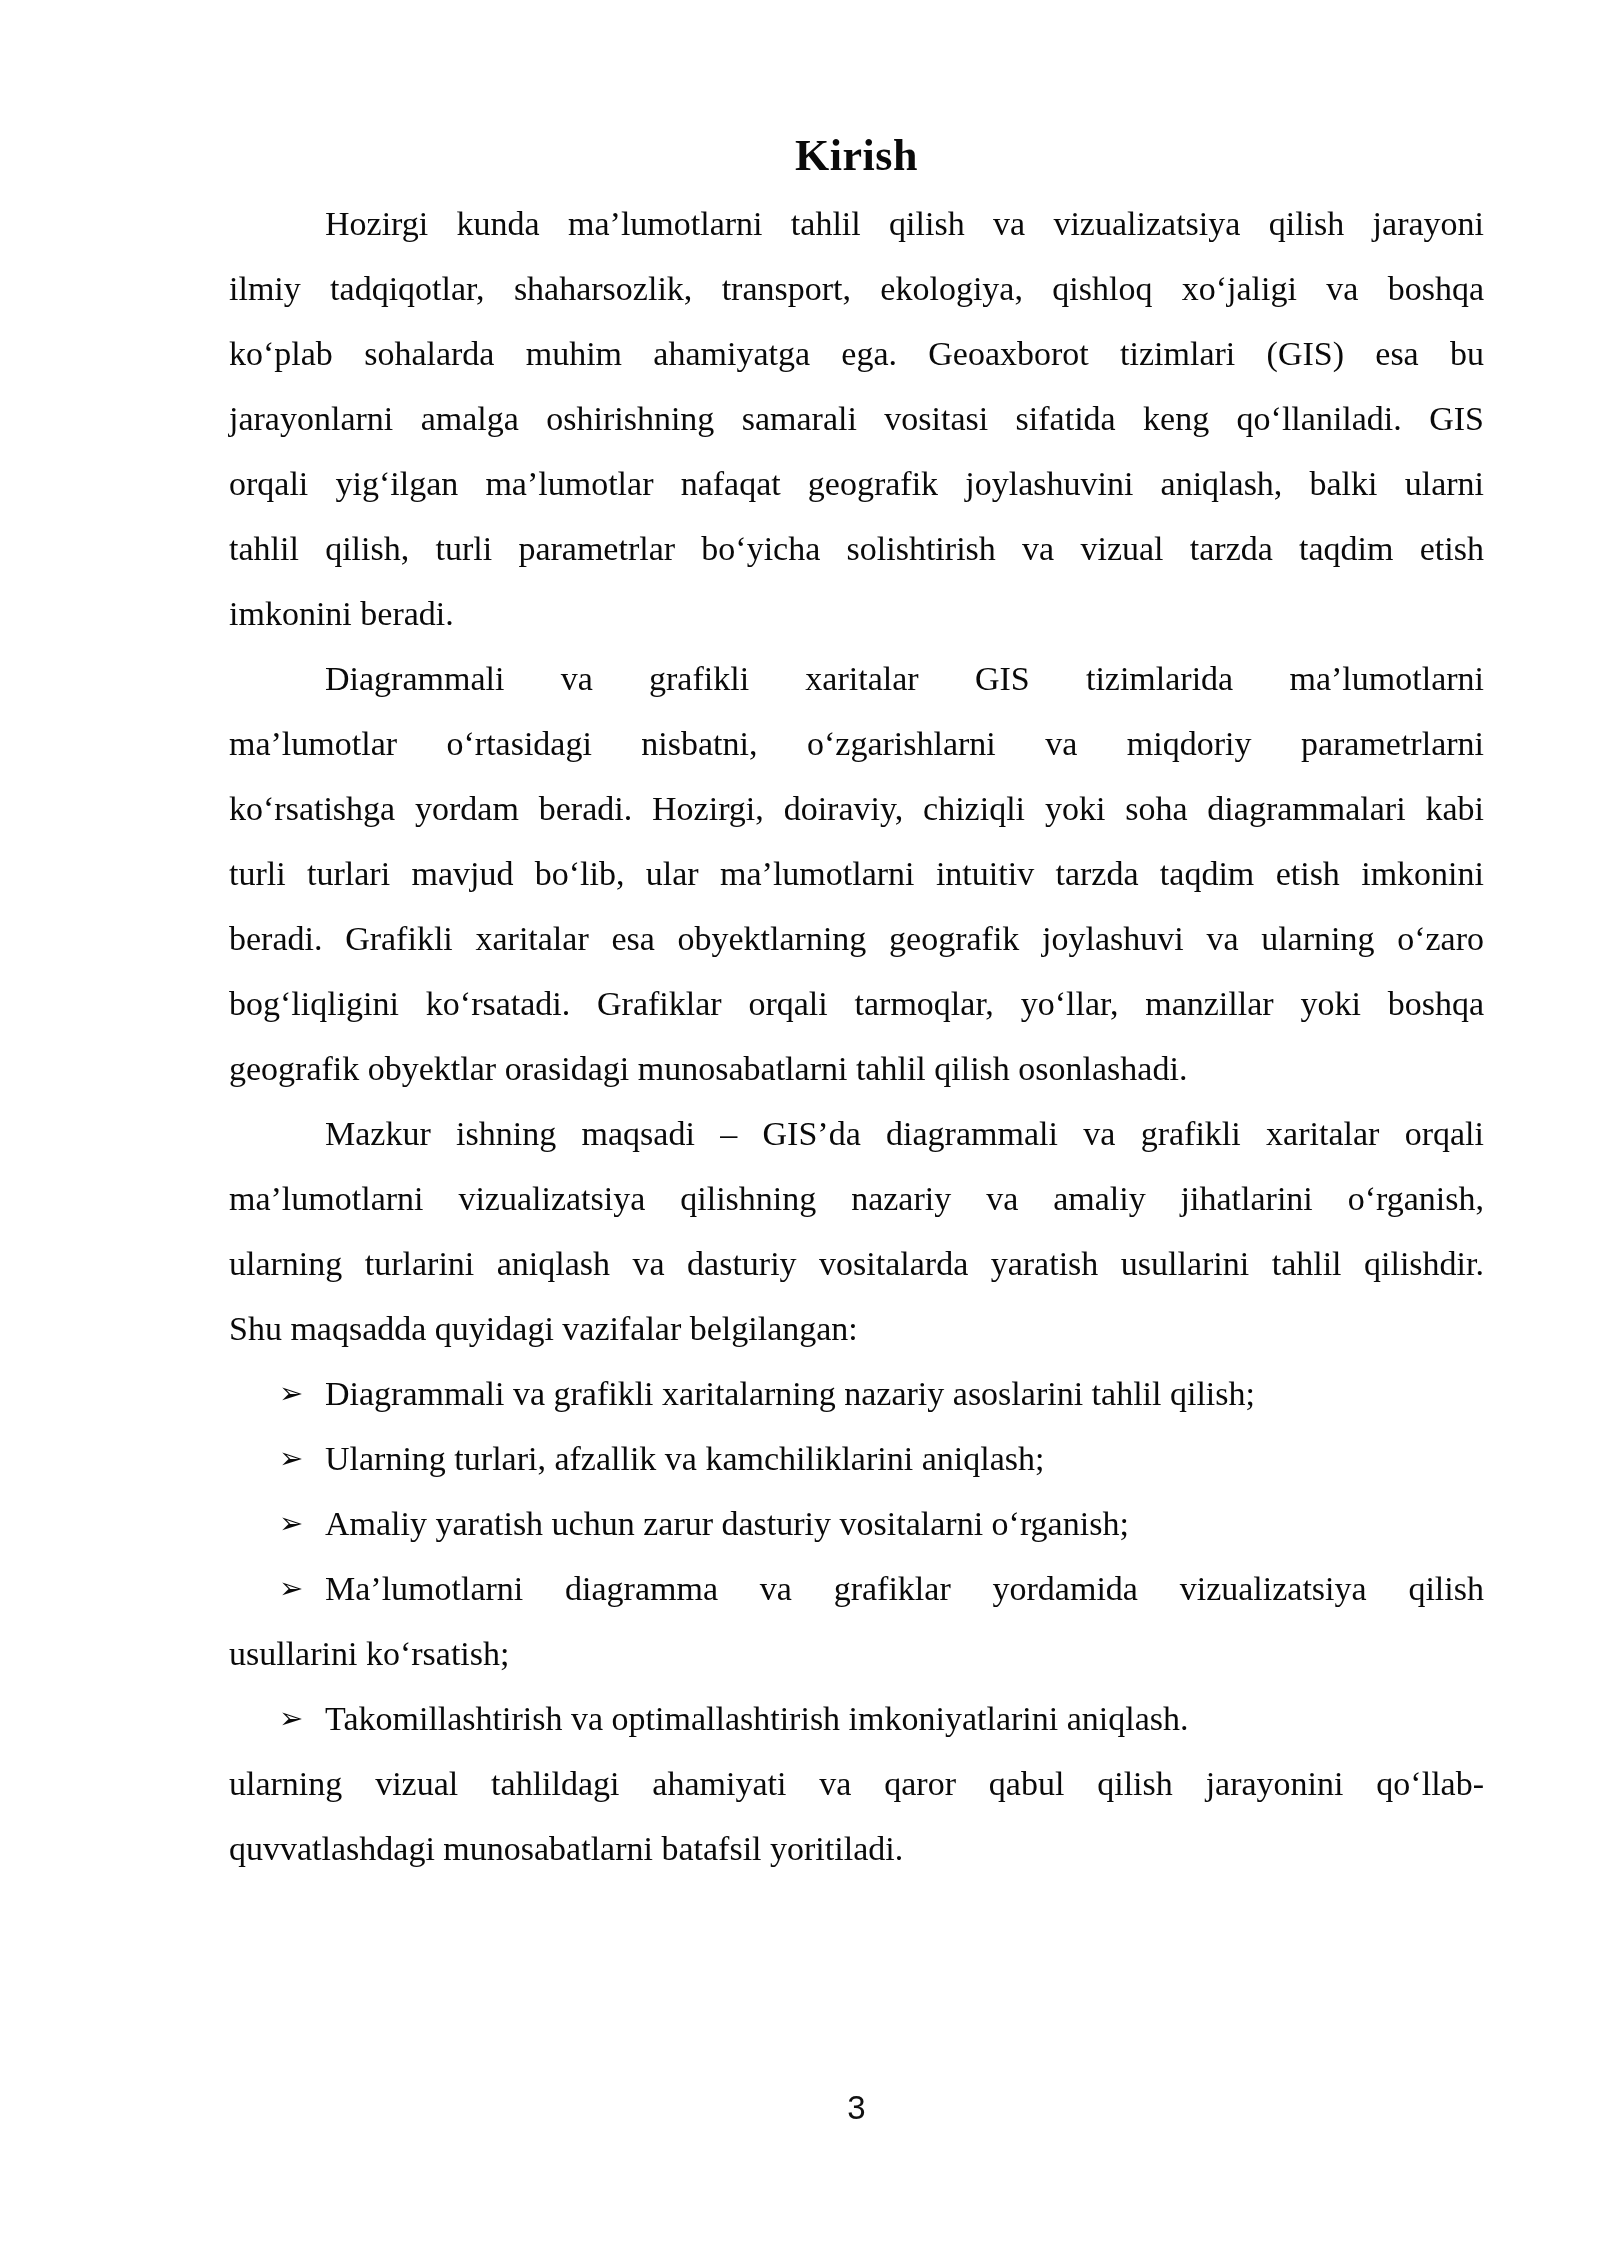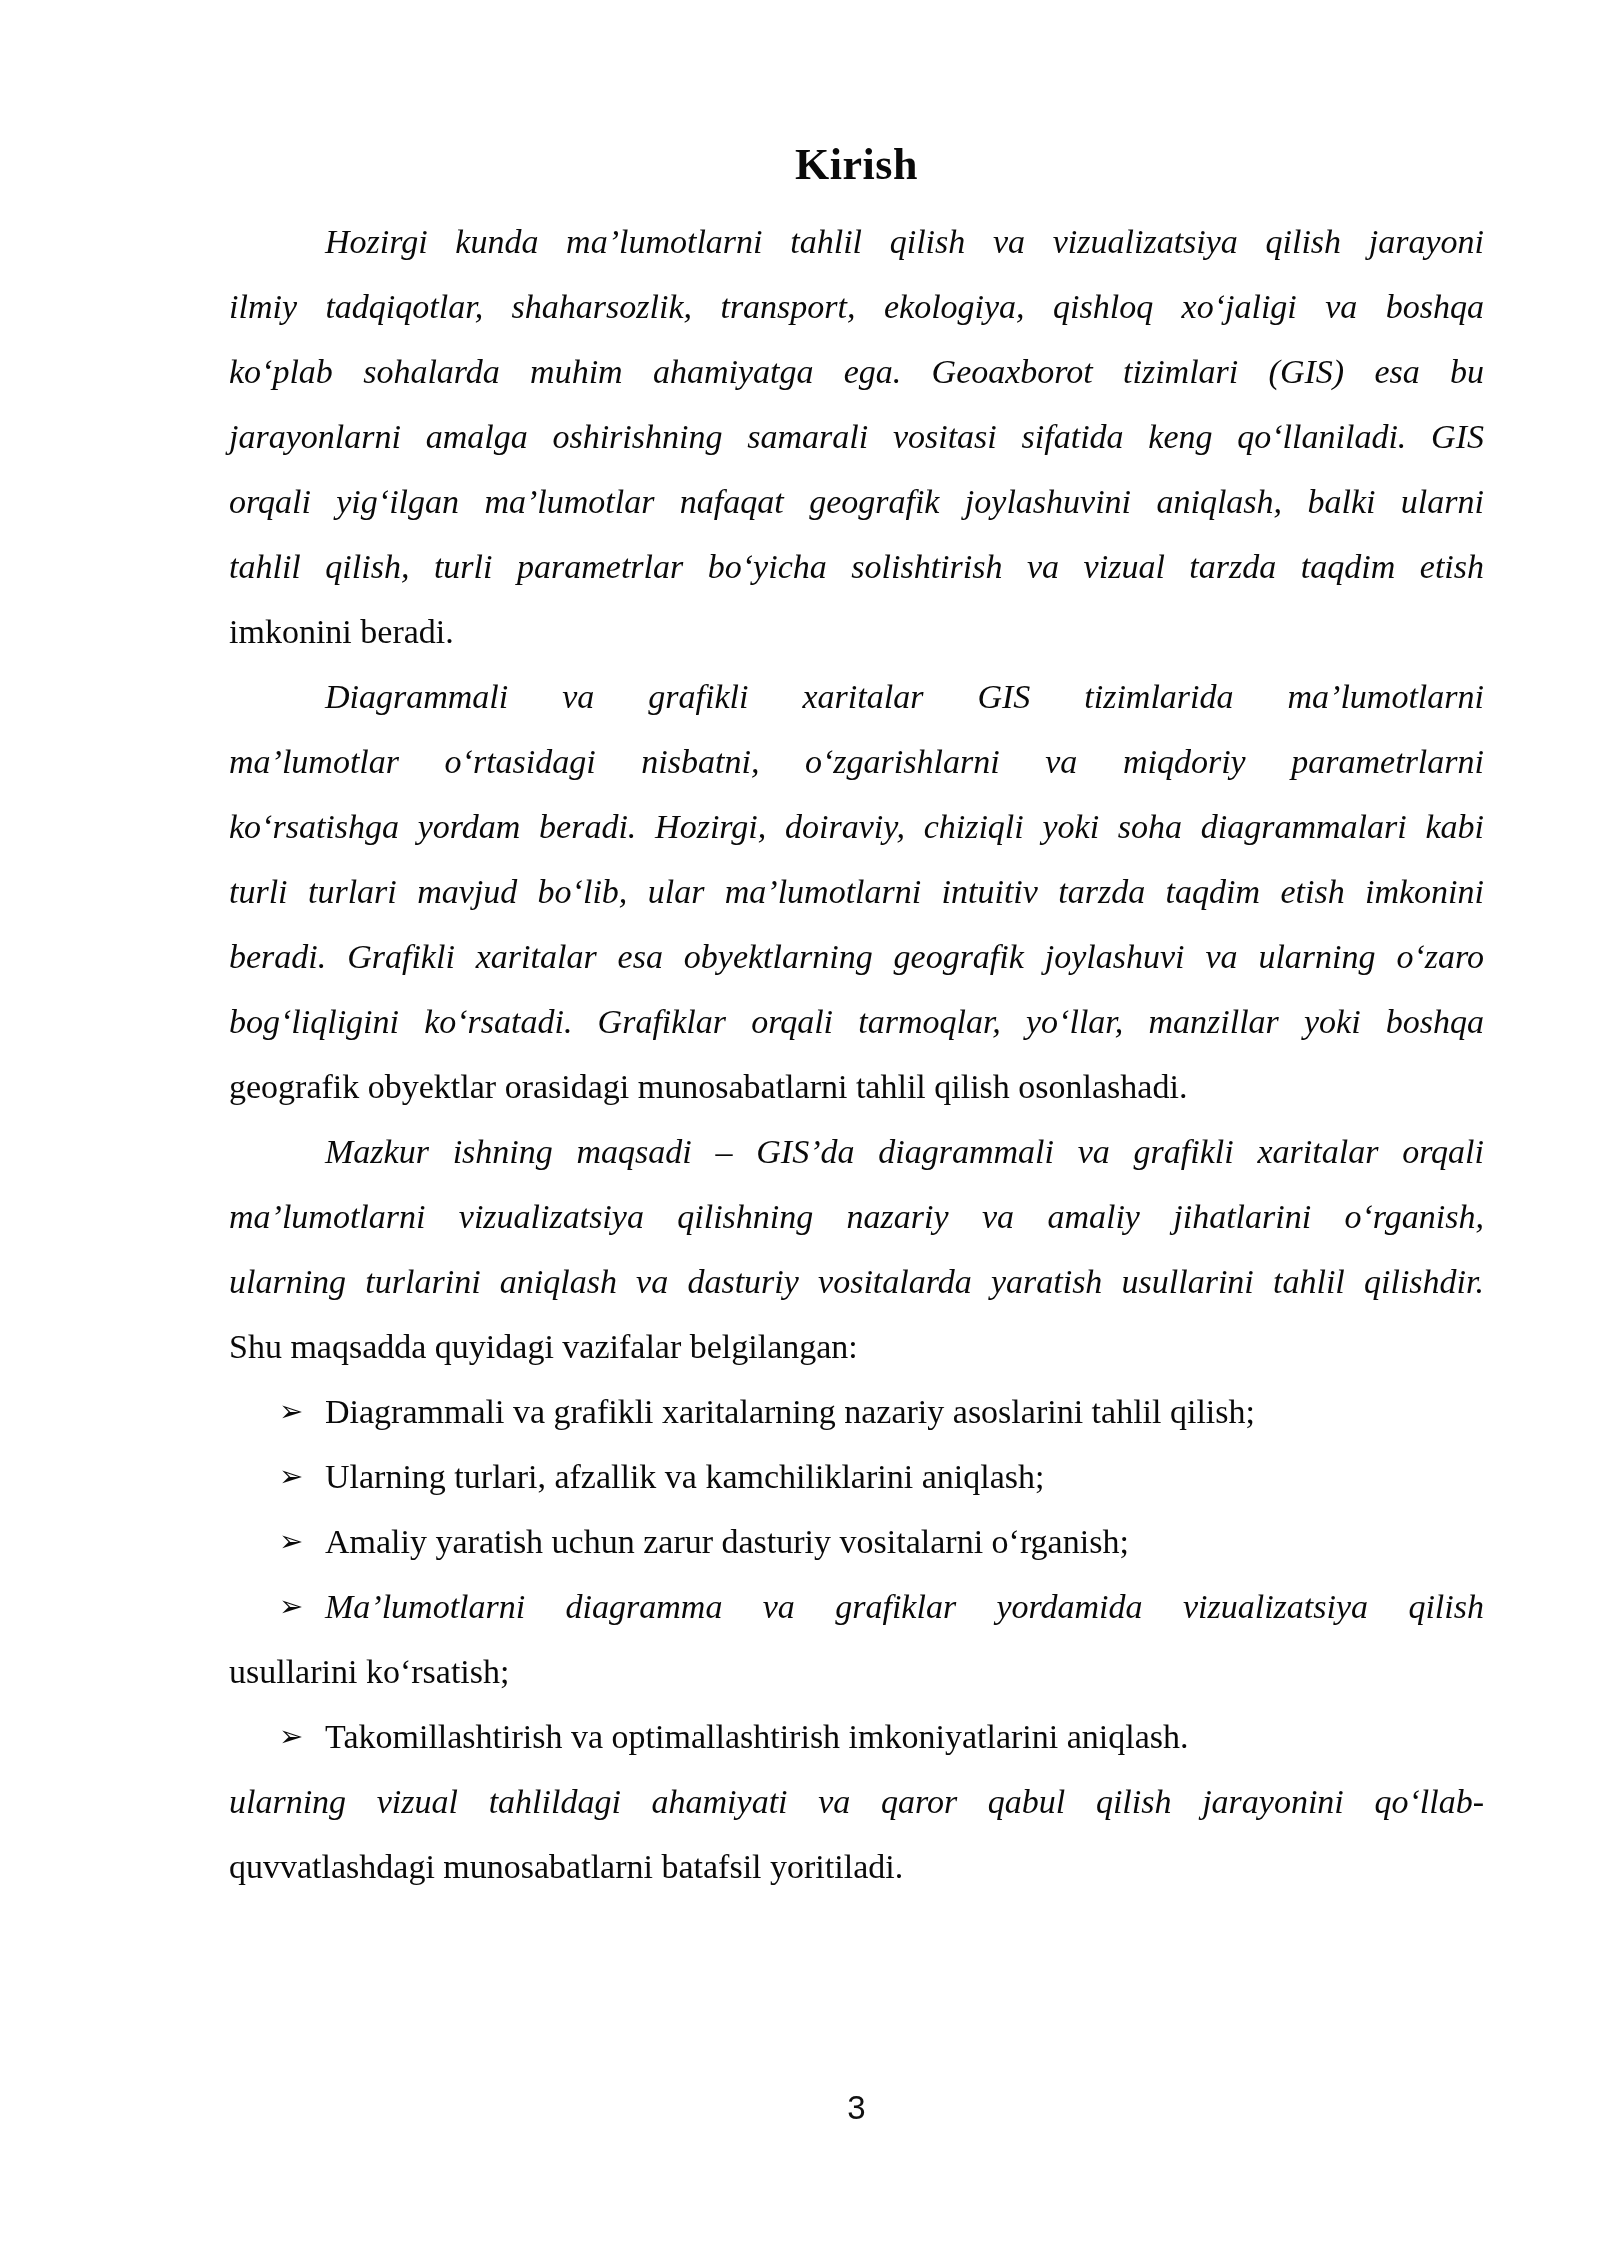--- a/index.html
+++ b/index.html
@@ -16,41 +16,40 @@
     font-family: "Liberation Serif", "DejaVu Serif", serif;
     color: #0a0a0a;
   }
   .content {
     position: absolute;
     left: 229px;
     top: 120px;
     width: 1255px;
   }
   .title {
-    margin: 12px;
+    margin: 3px;
     font-size: 44px;
     font-weight: bold;
     line-height: 65px;
     text-align: center;
     letter-spacing: 0.5px;
   }
   .para, .bullet-item {
     margin: 0;
   }
   .line {
     font-size: 34px;
     line-height: 65px;
     white-space: normal;
     text-align: left;
   }
   
   .line.just {
     text-align: justify;
     text-align-last: justify;
-    font-style: italic;
   }
   
   .line.indent {
     text-indent: 96px;
   }
   
   .line.bullet-first {
     position: relative;
     padding-left: 96px;
   }

